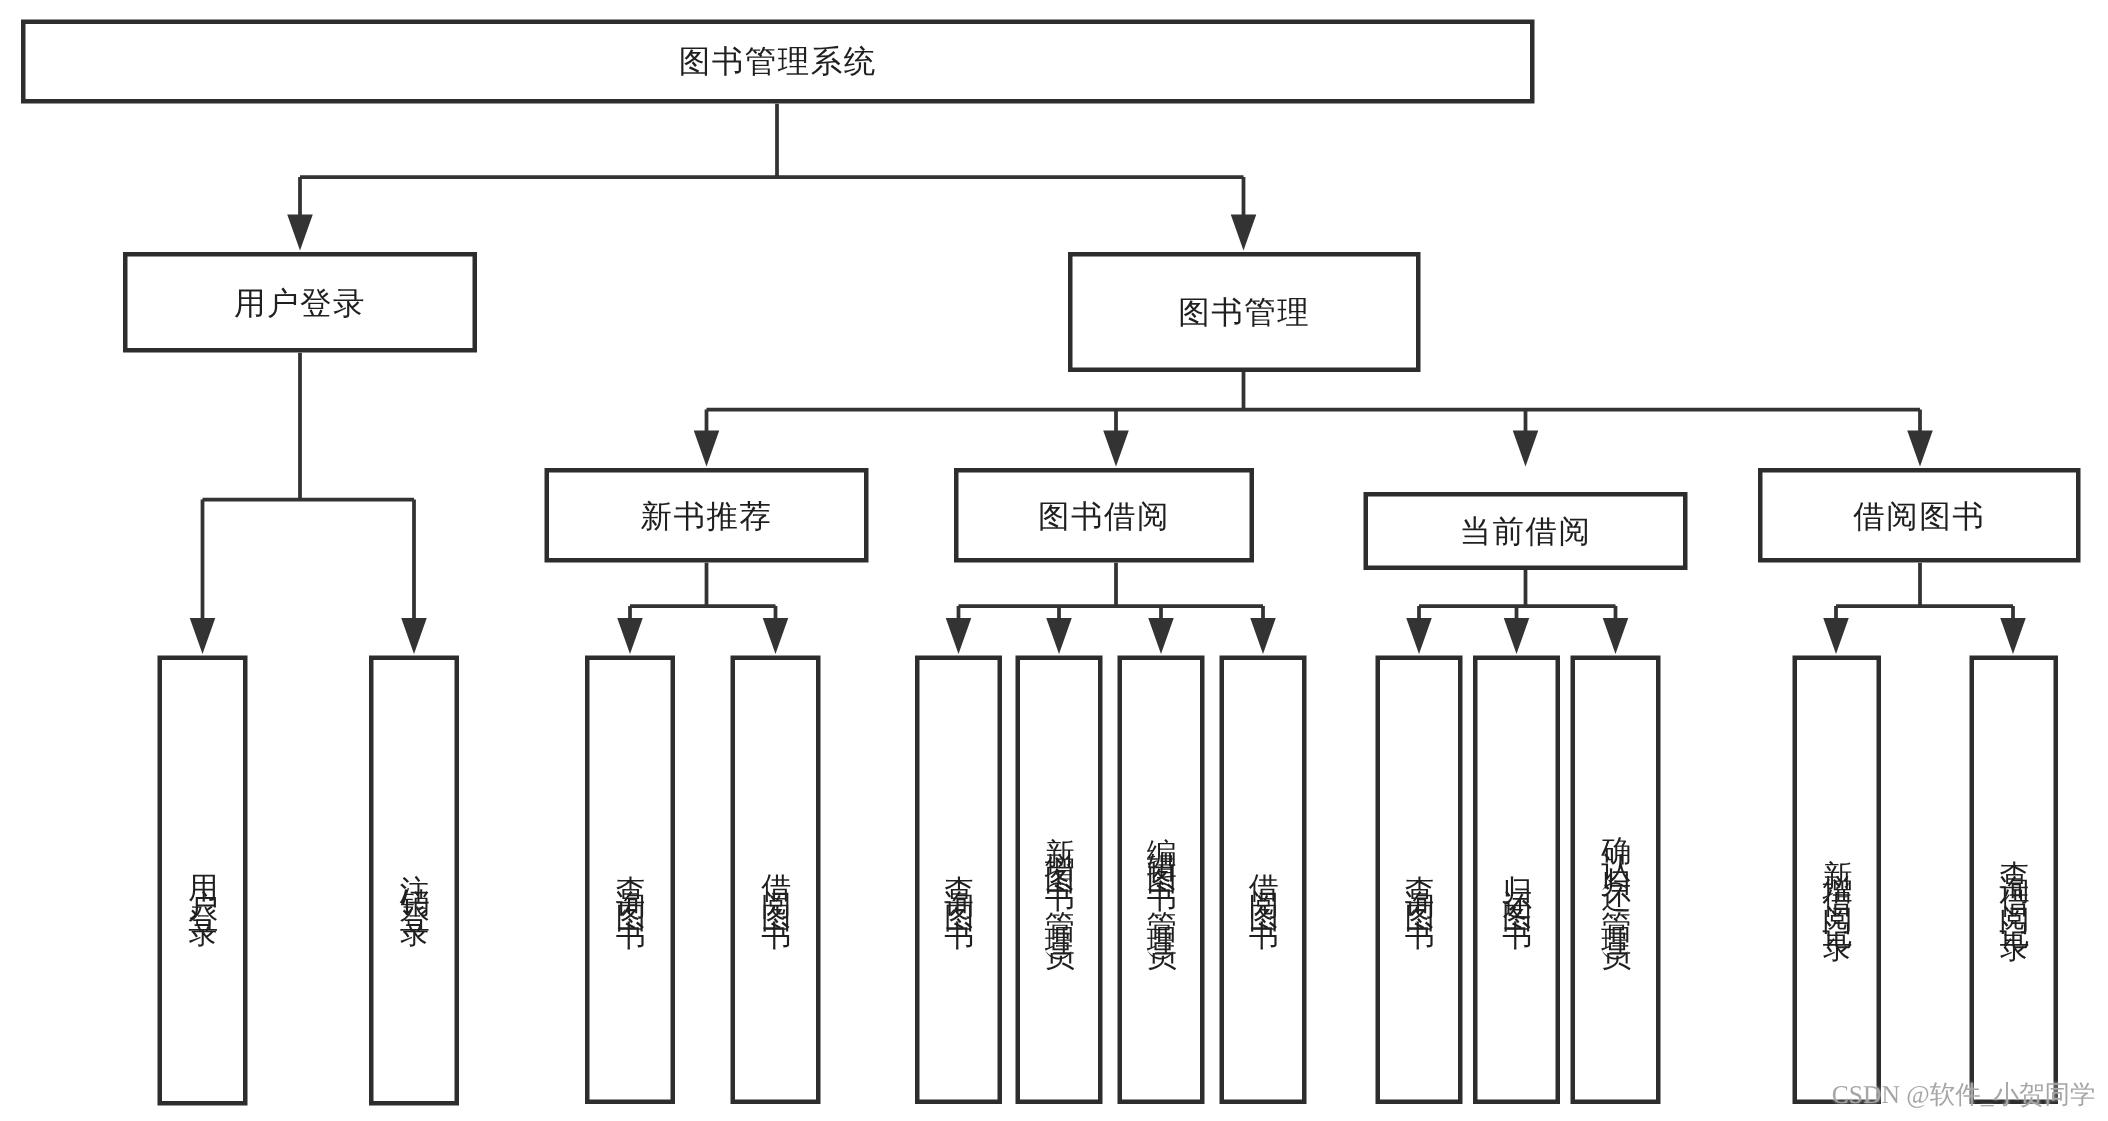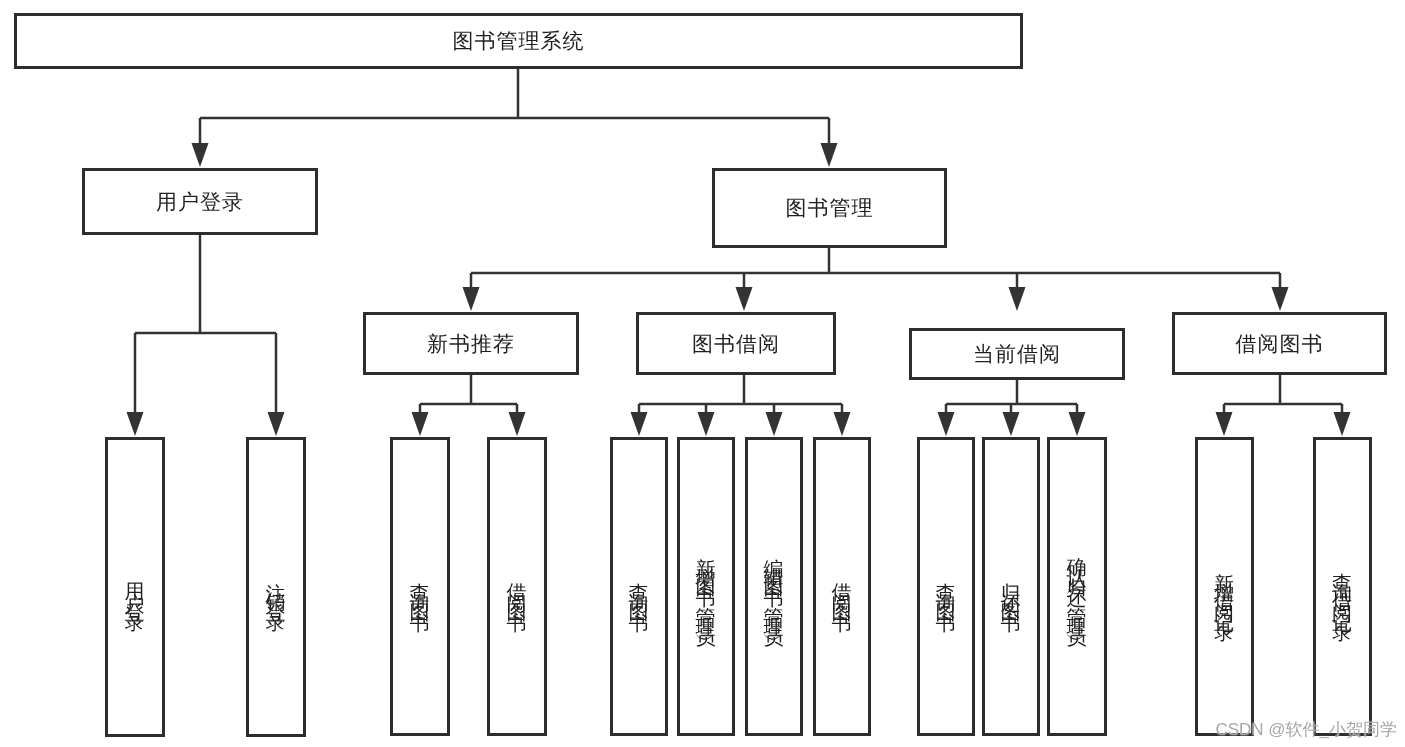--- a/index.html
+++ b/index.html
@@ -55,20 +55,21 @@
   }
   .watermark {
     position: absolute;
     right: 8px;
     bottom: 6px;
     font-size: 17px;
     color: var(--watermark);
     text-shadow: 0 0 2px rgba(255,255,255,0.9);
     z-index: 3;
     white-space: nowrap;
+    font-family: Liberation Serif, serif;
   }
 </style>
 </head>
 <body>
 
 <div class="canvas">
 
   <svg class="edges-svg" viewBox="0 0 1405 747" xmlns="http://www.w3.org/2000/svg">
     <g>
       <path class="ln" d="M518,69 V118 M200,118 H829 M200,118 V148 M829,118 V148"></path>

